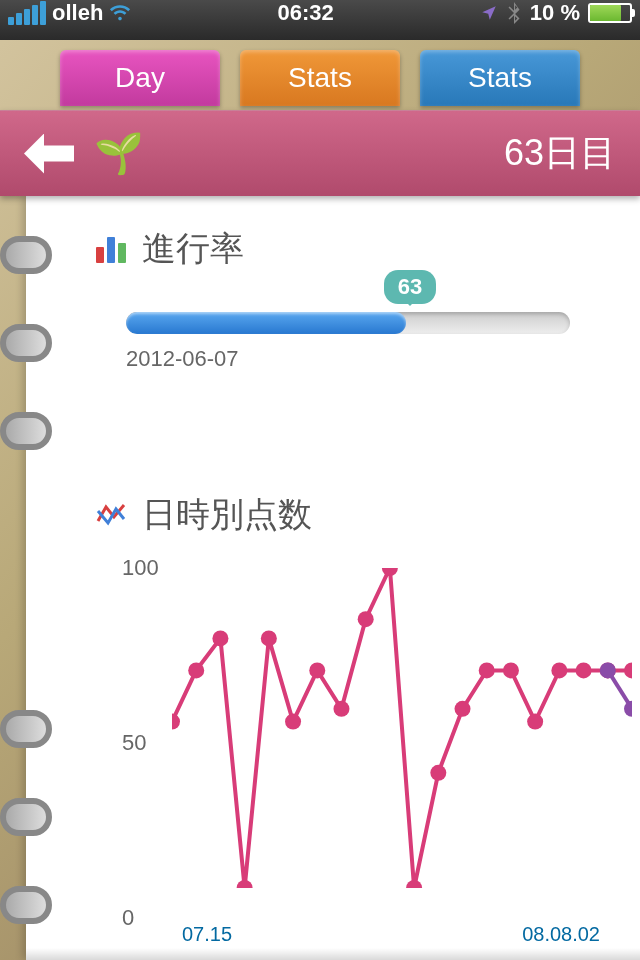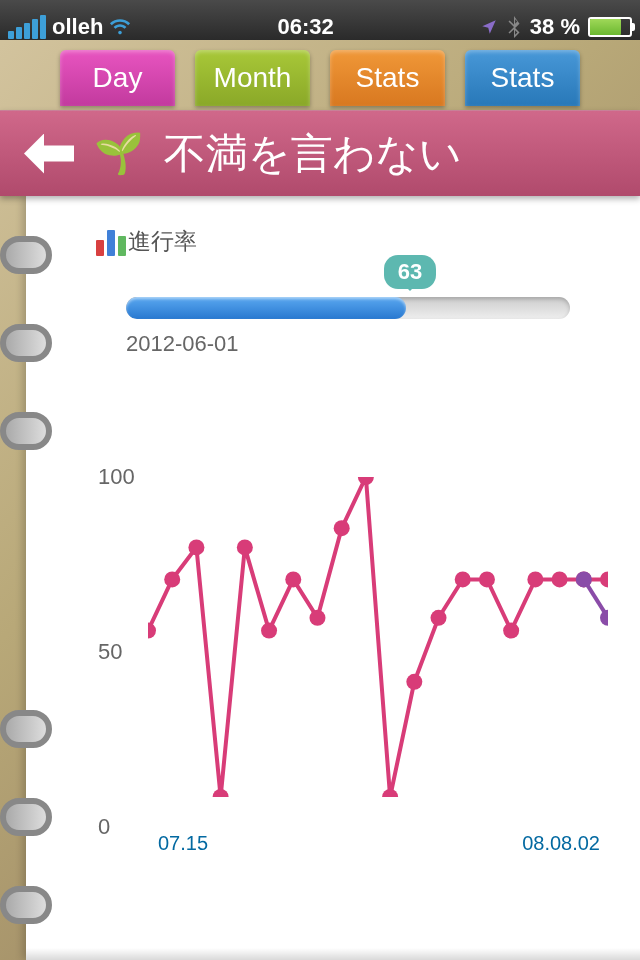--- a/index.html
+++ b/index.html
@@ -1,17 +1,17 @@
 <!DOCTYPE html>
 <html><head>
 <meta charset="utf-8">
 <style>
 *{margin:0;padding:0;box-sizing:border-box;font-family:-apple-system,Helvetica,sans-serif}
 body{width:640px;height:960px;overflow:hidden;background:linear-gradient(135deg,#d4c5a0 0%,#b8a878 40%,#8b7355 100%);position:relative}
-.status-bar{height:40px;background:linear-gradient(#4a4a4a,#2a2a2a);display:flex;align-items:flex-end;justify-content:space-between;padding:0 8px;color:#fff;font-size:22px;font-weight:bold}
+.status-bar{height:40px;background:linear-gradient(#4a4a4a,#2a2a2a);display:flex;align-items:flex-start;justify-content:space-between;padding:0 8px;color:#fff;font-size:22px;font-weight:bold}
 .status-left{display:flex;align-items:center;gap:6px}
 .status-right{display:flex;align-items:center;gap:8px}
 .signal{display:flex;gap:2px;align-items:flex-end}
 .signal span{width:6px;background:#3d9fd8;border-radius:1px}
 .wifi{width:22px;height:22px}
 .battery{width:44px;height:20px;border:2px solid #fff;border-radius:3px;position:relative}
 .battery::after{content:'';position:absolute;right:-5px;top:4px;width:3px;height:8px;background:#fff;border-radius:0 2px 2px 0}
 .battery-fill{height:100%;width:78%;background:linear-gradient(#9fd858,#6bb830);border-radius:1px}
 .tabs{display:flex;gap:20px;padding:10px 60px 0;height:70px}
 .tab{flex:1;height:56px;border-radius:6px 6px 0 0;display:flex;align-items:center;justify-content:center;color:#fff;font-size:28px;font-weight:500;box-shadow:inset 0 2px 4px rgba(255,255,255,.3),0 2px 4px rgba(0,0,0,.3)}
@@ -20,32 +20,32 @@
 .tab-plan{background:linear-gradient(#f09838,#d87820)}
 .tab-stats{background:linear-gradient(#4898d8,#2878b8)}
 .header-bar{height:86px;background:linear-gradient(#d0688a,#b04a6c);display:flex;align-items:center;padding:0 24px;color:#fff;box-shadow:0 3px 6px rgba(0,0,0,.3);position:relative;z-index:2;border-top:1px solid rgba(255,255,255,.3)}
 .back-arrow{width:50px;height:40px;background:#fff;clip-path:polygon(0 50%,40% 0,40% 30%,100% 30%,100% 70%,40% 70%,40% 100%)}
 .sprout{margin-left:20px;font-size:40px}
 .title{margin-left:20px;font-size:42px;font-weight:500}
 .day-count{margin-left:auto;font-size:36px;font-weight:500}
 .page{background:#fff;margin:0 0 0 26px;height:calc(100% - 196px);position:relative;box-shadow:-3px 0 8px rgba(0,0,0,.2);padding:30px 40px 30px 70px}
 .rings{position:absolute;left:-26px;top:40px}
 .ring{width:52px;height:38px;border:6px solid #888;border-radius:20px;margin-bottom:50px;background:linear-gradient(90deg,#aaa,#ddd)}
-.section-title{display:flex;align-items:center;font-size:23px;color:#555;margin-bottom:30px}
+.section-title{display:flex;align-items:center;gap:14px;font-size:34px;color:#555;margin-bottom:30px}
 .bar-icon{width:32px;height:28px;display:flex;align-items:flex-end;gap:3px}
 .bar-icon span{width:8px;border-radius:1px}
 .progress-wrap{position:relative;margin:40px 30px 20px}
 .progress-bubble{position:absolute;top:-42px;background:#5db8b0;color:#fff;font-size:22px;font-weight:bold;padding:4px 14px;border-radius:14px}
 .progress-bubble::after{content:'';position:absolute;bottom:-8px;left:50%;transform:translateX(-50%);border:6px solid transparent;border-top-color:#5db8b0}
 .progress-track{height:22px;background:linear-gradient(#ccc,#eee);border-radius:11px;box-shadow:inset 0 2px 4px rgba(0,0,0,.2);overflow:hidden}
 .progress-fill{height:100%;background:linear-gradient(#5aa8f0,#2878d0);border-radius:11px;box-shadow:inset 0 2px 3px rgba(255,255,255,.5)}
 .progress-date{font-size:22px;color:#666;margin-top:12px}
 .chart-section{margin-top:120px}
 .line-icon{width:32px;height:28px;position:relative}
-.chart-area{position:relative;height:350px;margin-top:20px;margin-left:2px}
+.chart-area{position:relative;height:350px;margin-top:20px;margin-left:26px}
 .y-label{position:absolute;left:0;font-size:22px;color:#666;transform:translateY(-50%)}
 .x-label{position:absolute;bottom:-28px;font-size:20px;color:#0369a1}
 .chart-svg{position:absolute;left:50px;top:0;right:0;height:320px}
 .page::after{content:'';position:absolute;left:0;right:0;bottom:0;height:12px;background:linear-gradient(transparent,rgba(0,0,0,.15))}
 </style>
 </head>
 <body>
 
 <div class="status-bar">
   <div class="status-left">
@@ -62,38 +62,37 @@
       </svg>
   </div>
   <span>06:32</span>
   <div class="status-right">
     <svg width="18" height="18" viewBox="0 0 24 24">
         <path fill="#8a6cc8" d="M3 11l18-8-8 18-2-8z"></path>
       </svg>
     <svg width="16" height="22" viewBox="0 0 12 20">
         <path fill="#888" d="M6 0v8L2 4 1 5l5 5-5 5 1 1 4-4v8l5-5-4-4 4-4zm1 3l2 2-2 2zm0 10l2 2-2 2z"></path>
       </svg>
-    <span>38 %</span>
+    <span>10 %</span>
     <div class="battery">
         <div class="battery-fill"></div>
       </div>
   </div>
 </div>
 
 <div class="tabs">
   <div class="tab tab-day">Day</div>
-  <div class="tab tab-month">Month</div>
   <div class="tab tab-plan">Stats</div>
   <div class="tab tab-stats">Stats</div>
 </div>
 
 <div class="header-bar">
   <div class="back-arrow"></div>
   <span class="sprout">🌱</span>
-  <span class="title">不満を言わない</span>
+  <span class="day-count">63日目</span>
 </div>
 
 <div class="page">
   <div class="rings">
     <div class="ring"></div>
       <div class="ring"></div>
       <div class="ring"></div>
     <div class="ring" style="margin-top:260px"></div>
       <div class="ring"></div>
       <div class="ring"></div>
@@ -106,24 +105,31 @@
       <span style="height:20px;background:#60b860"></span>
     </div>
     <span>進行率</span>
   </div>
 
   <div class="progress-wrap">
     <div class="progress-bubble" style="left:calc(63% - 22px)">63</div>
     <div class="progress-track">
         <div class="progress-fill" style="width:63%"></div>
       </div>
-    <div class="progress-date">2012-06-01</div>
+    <div class="progress-date">2012-06-07</div>
   </div>
 
   <div class="chart-section">
+    <div class="section-title">
+      <svg class="line-icon" viewBox="0 0 32 28">
+        <polyline points="2,20 10,6 18,16 28,4" stroke="#d84040" stroke-width="3" fill="none"></polyline>
+        <polyline points="2,10 12,22 20,8 28,18" stroke="#4080d8" stroke-width="3" fill="none"></polyline>
+      </svg>
+      <span>日時別点数</span>
+    </div>
 
     <div class="chart-area">
       <span class="y-label" style="top:0">100</span>
       <span class="y-label" style="top:50%">50</span>
       <span class="y-label" style="top:100%">0</span>
       <span class="x-label" style="left:60px">07.15</span>
       <span class="x-label" style="right:0">08.08.02</span>
       <svg class="chart-svg" id="chart-svg" viewBox="0 0 460 320" preserveAspectRatio="none">
           <path d="M0,153.6L24.210526315789473,102.39999999999998L48.421052631578945,70.39999999999998L72.63157894736841,320L96.84210526315789,70.39999999999998L121.05263157894736,153.6L145.26315789473682,102.39999999999998L169.4736842105263,140.79999999999998L193.68421052631578,51.19999999999999L217.89473684210526,0L242.1052631578947,320L266.3157894736842,204.8L290.52631578947364,140.79999999999998L314.7368421052632,102.39999999999998L338.9473684210526,102.39999999999998L363.15789473684214,153.6L387.36842105263156,102.39999999999998L411.57894736842104,102.39999999999998L435.7894736842105,102.39999999999998L460,102.39999999999998" stroke="#d83c78" stroke-width="4" fill="none"></path>
           <circle cx="0" cy="153.6" r="8" fill="#d83c78"></circle>

